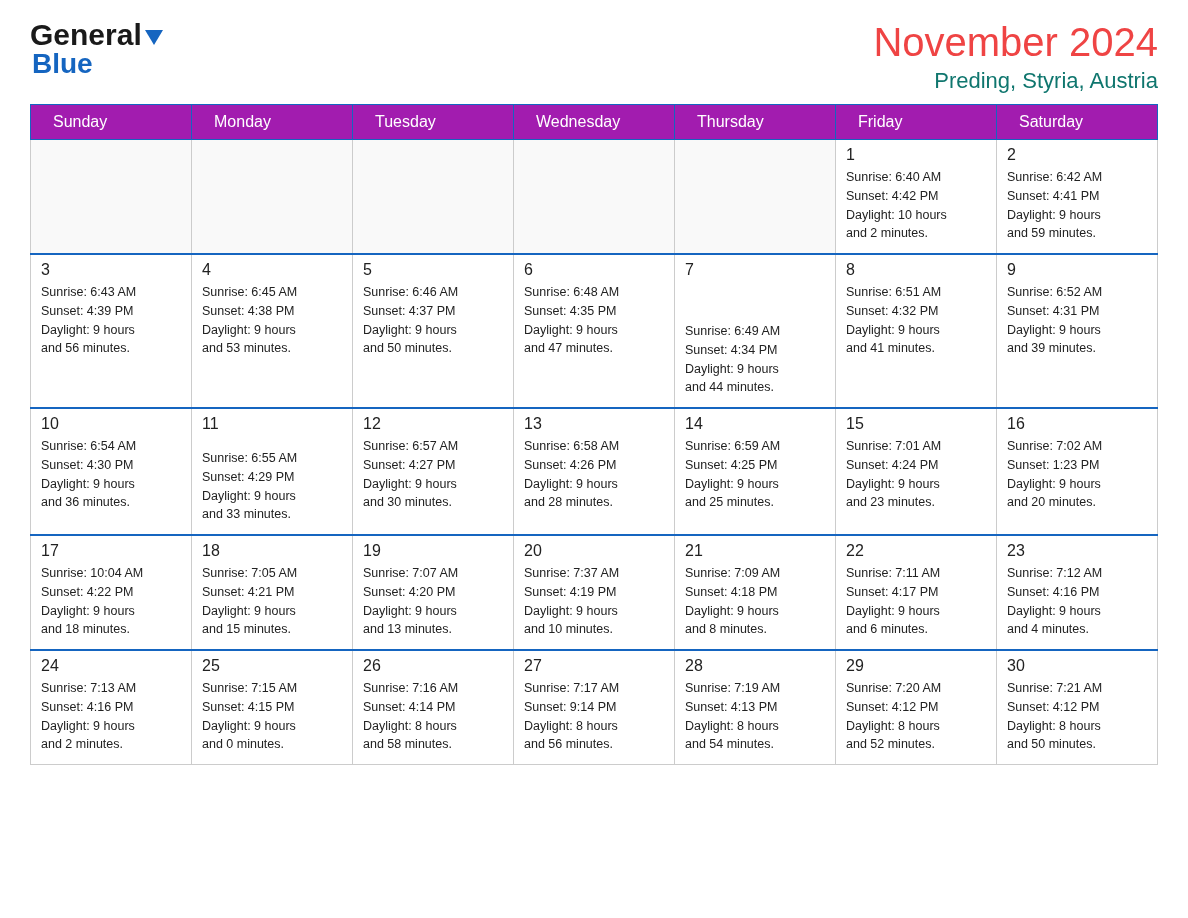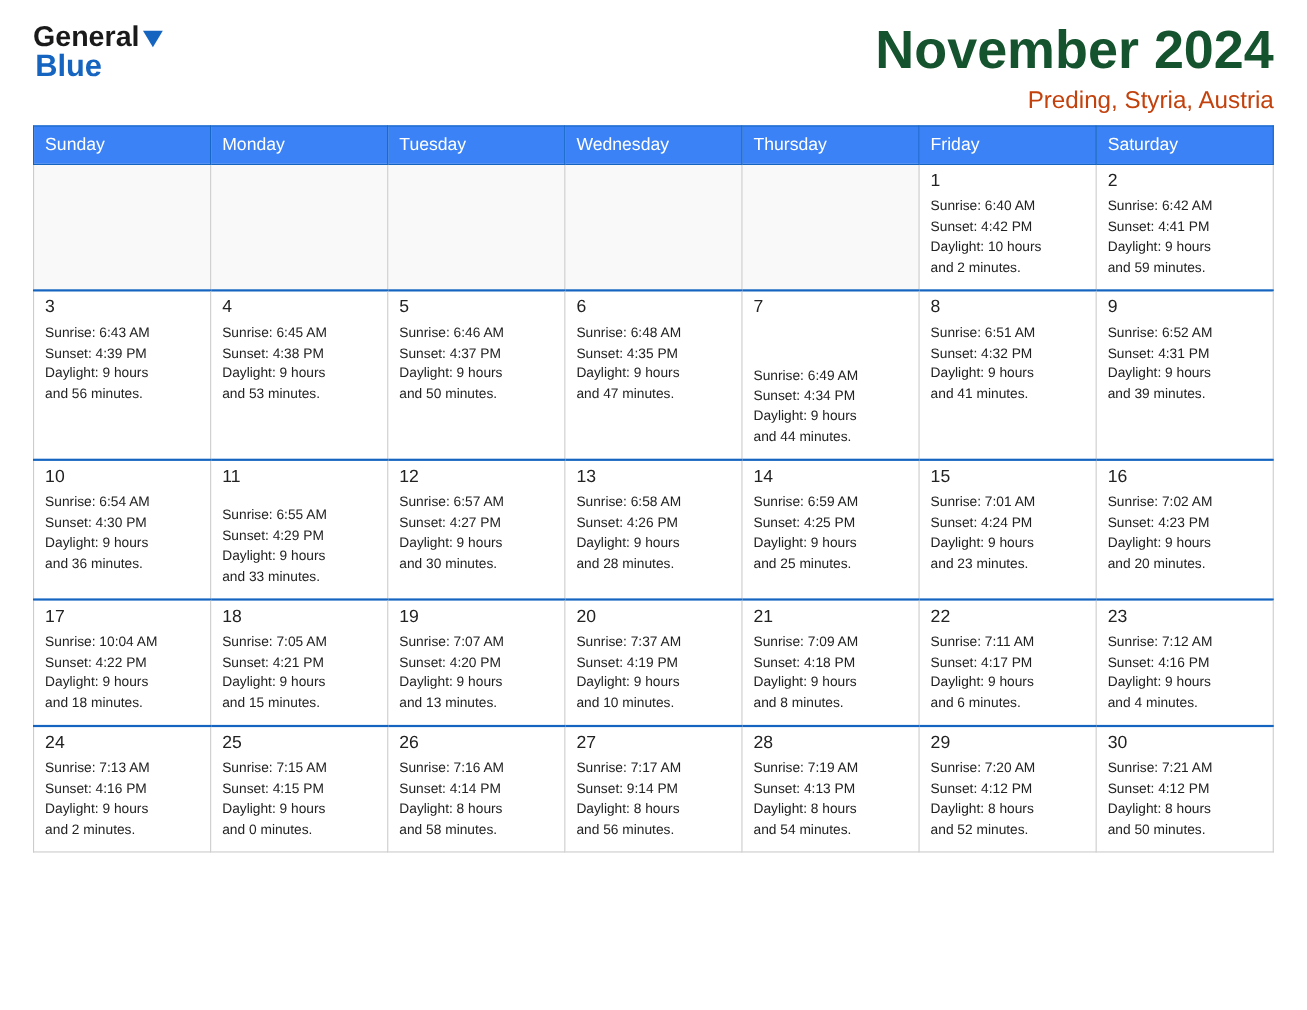--- a/index.html
+++ b/index.html
@@ -18,41 +18,41 @@
     }
     .logo {
       display: flex;
       flex-direction: column;
       align-items: flex-start;
     }
     .title-block {
       text-align: right;
     }
     .month-title {
-      font-size: 49px;
-      font-weight: bold;
-      color: #14532d;
+      font-size: 40px;
+      font-weight: normal;
+      color: #ef4444;
       line-height: 1.1;
     }
     .location {
       font-size: 22px;
-      color: #c2410c;
+      color: #0f766e;
       margin-top: 4px;
     }
     .calendar {
       width: 100%;
       border-collapse: collapse;
       margin-top: 8px;
     }
     .calendar th {
-      background: #3b82f6;
+      background: #a21caf;
       color: #fff;
       font-size: 16px;
       font-weight: normal;
-      padding: 8px 10px;
+      padding: 8px 22px;
       text-align: left;
       border: 1px solid #1565c0;
     }
     .calendar td {
       vertical-align: top;
       padding: 6px 10px 10px 10px;
       border: 1px solid #ccc;
       width: calc(100% / 7);
       min-height: 100px;
       font-size: 13px;
@@ -75,21 +75,21 @@
     .row-divider td {
       border-top: 2px solid #1565c0;
     }
   </style>
 </head>
 <body>
 
 <div class="header">
   <div class="logo">
     <div style="display:flex; align-items:center; line-height:1;">
-      <span style="font-size:26px; font-weight:bold; color:#1a1a1a;">General</span>
+      <span style="font-size:30px; font-weight:bold; color:#1a1a1a;">General</span>
       <span style="display:inline-block; width:0; height:0; border-left:9px solid transparent; border-right:9px solid transparent; border-top:15px solid #1565c0; margin-left:3px; margin-top:4px;"></span>
     </div>
     <div style="font-size:28px; font-weight:bold; color:#1565c0; margin-top:-2px; margin-left:2px;text-align:center;">Blue</div>
   </div>
   <div class="title-block">
     <div class="month-title">November 2024</div>
     <div class="location">Preding, Styria, Austria</div>
   </div>
 </div>
 
@@ -217,21 +217,21 @@
         <td>
           <span class="day-num">15</span>
           <div class="day-info" style="white-space: pre-line;">Sunrise: 7:01 AM
 Sunset: 4:24 PM
 Daylight: 9 hours
 and 23 minutes.</div>
         </td>
         <td>
           <span class="day-num">16</span>
           <div class="day-info" style="white-space: pre-line;">Sunrise: 7:02 AM
-Sunset: 4:23 PM
+Sunset: 1:23 PM
 Daylight: 9 hours
 and 20 minutes.</div>
         </td>
       </tr>
       <tr class="row-divider">
         <td>
           <span class="day-num">17</span>
           <div class="day-info" style="white-space: pre-line;">Sunrise: 10:04 AM
 Sunset: 4:22 PM
 Daylight: 9 hours

